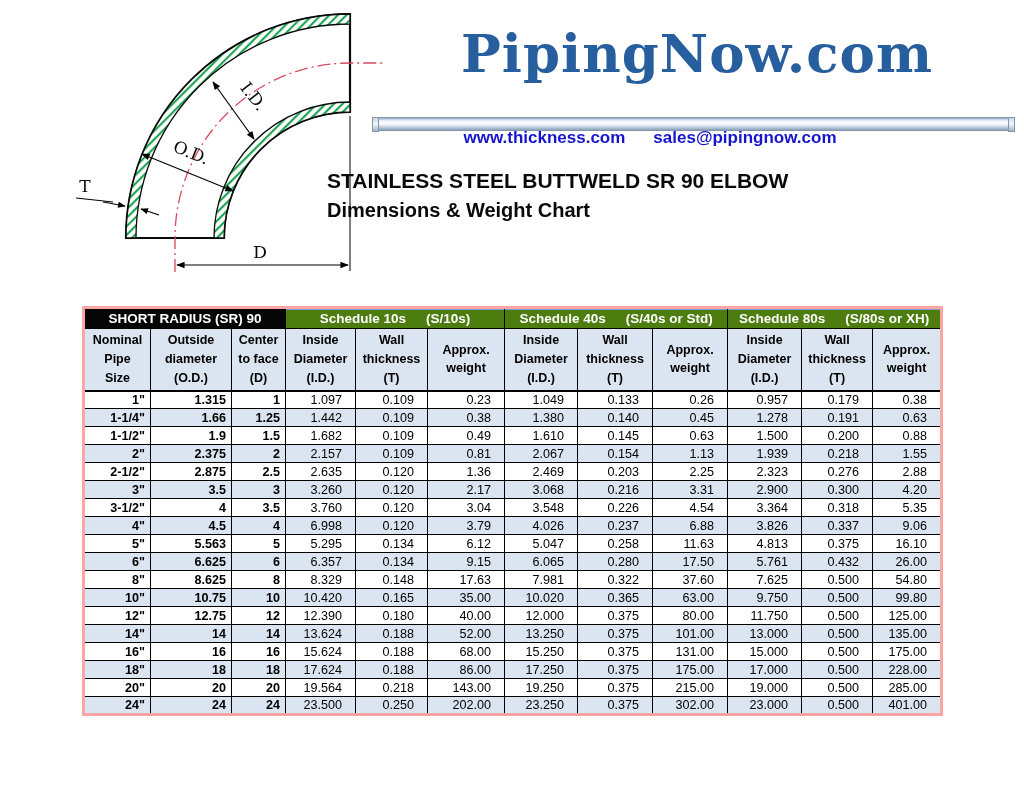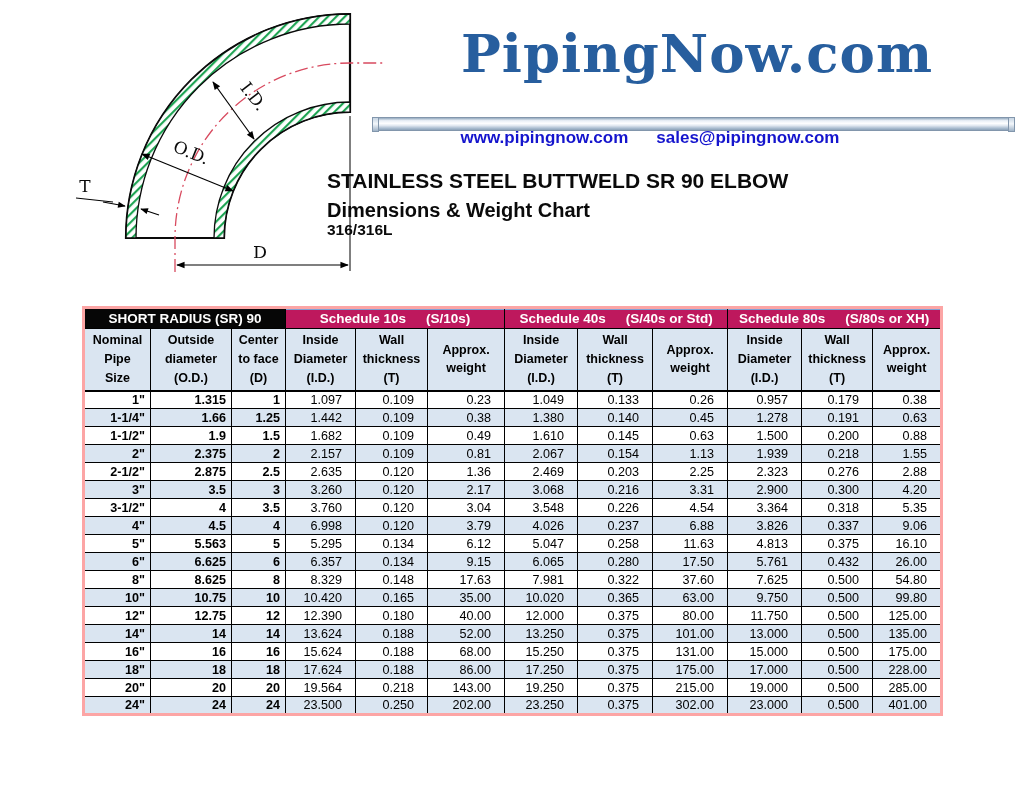--- a/index.html
+++ b/index.html
@@ -43,21 +43,21 @@
   
   table.dims {
     position:absolute; left:82px; top:306px;
     border-collapse:collapse; table-layout:fixed; width:860px;
     border:3px solid #fca5a5; color:#000;
   }
   table.dims td { border:1px solid #000; overflow:hidden; vertical-align:middle; }
   td.gs { border-left:3px solid #000; }
   .grp { height:21px; text-align:center; font-weight:bold; font-size:13.5px; white-space:nowrap; }
   .grp-dark { background:#060606; color:#ffffff; }
-  .grp-blue { background:#be185d; color:#ffffff; box-shadow:inset 0 1px 0 #7FA0D4; }
+  .grp-blue { background:#4d7c0f; color:#ffffff; box-shadow:inset 0 1px 0 #7FA0D4; }
   .grp .note { margin-left:20px; }
   tr.subhead td {
     background:#DAE5F1; height:62px; text-align:center;
     font-weight:bold; font-size:12.5px; line-height:1.5;
     border-bottom:2px solid #000;
   }
   tbody td {
     height:18px; font-size:12.6px; text-align:right;
     padding:0 13px 0 2px; white-space:nowrap; background:#ffffff;
   }
@@ -100,28 +100,27 @@
 
     <line x1="295" y1="108" x2="295" y2="263" stroke="#000" stroke-width="1"></line>
     <line x1="122" y1="257" x2="293" y2="257" stroke="#000" stroke-width="1.2" marker-start="url(#arr)" marker-end="url(#arr)"></line>
     <text x="205" y="250" text-anchor="middle" font-family="DejaVu Serif, serif" font-size="17.5" fill="#0a0a0a">D</text>
   </svg>
 </div>
 
 <div class="brand">PipingNow.com</div>
 <div class="pipe-bar"></div>
 <div class="links">
-  <span class="link">www.pipingnow.com</span>
+  <span class="link">www.thickness.com</span>
   <span class="link">sales@pipingnow.com</span>
 </div>
 
 <div class="titles">
   <div class="t1">STAINLESS STEEL BUTTWELD SR 90 ELBOW</div>
   <div class="t2">Dimensions &amp; Weight Chart</div>
-  <div class="t3">316/316L</div>
 </div>
 
 <table class="dims">
   <colgroup>
     <col style="width:67px">
       <col style="width:81px">
       <col style="width:54px">
     <col style="width:70px">
       <col style="width:72px">
       <col style="width:77px">

